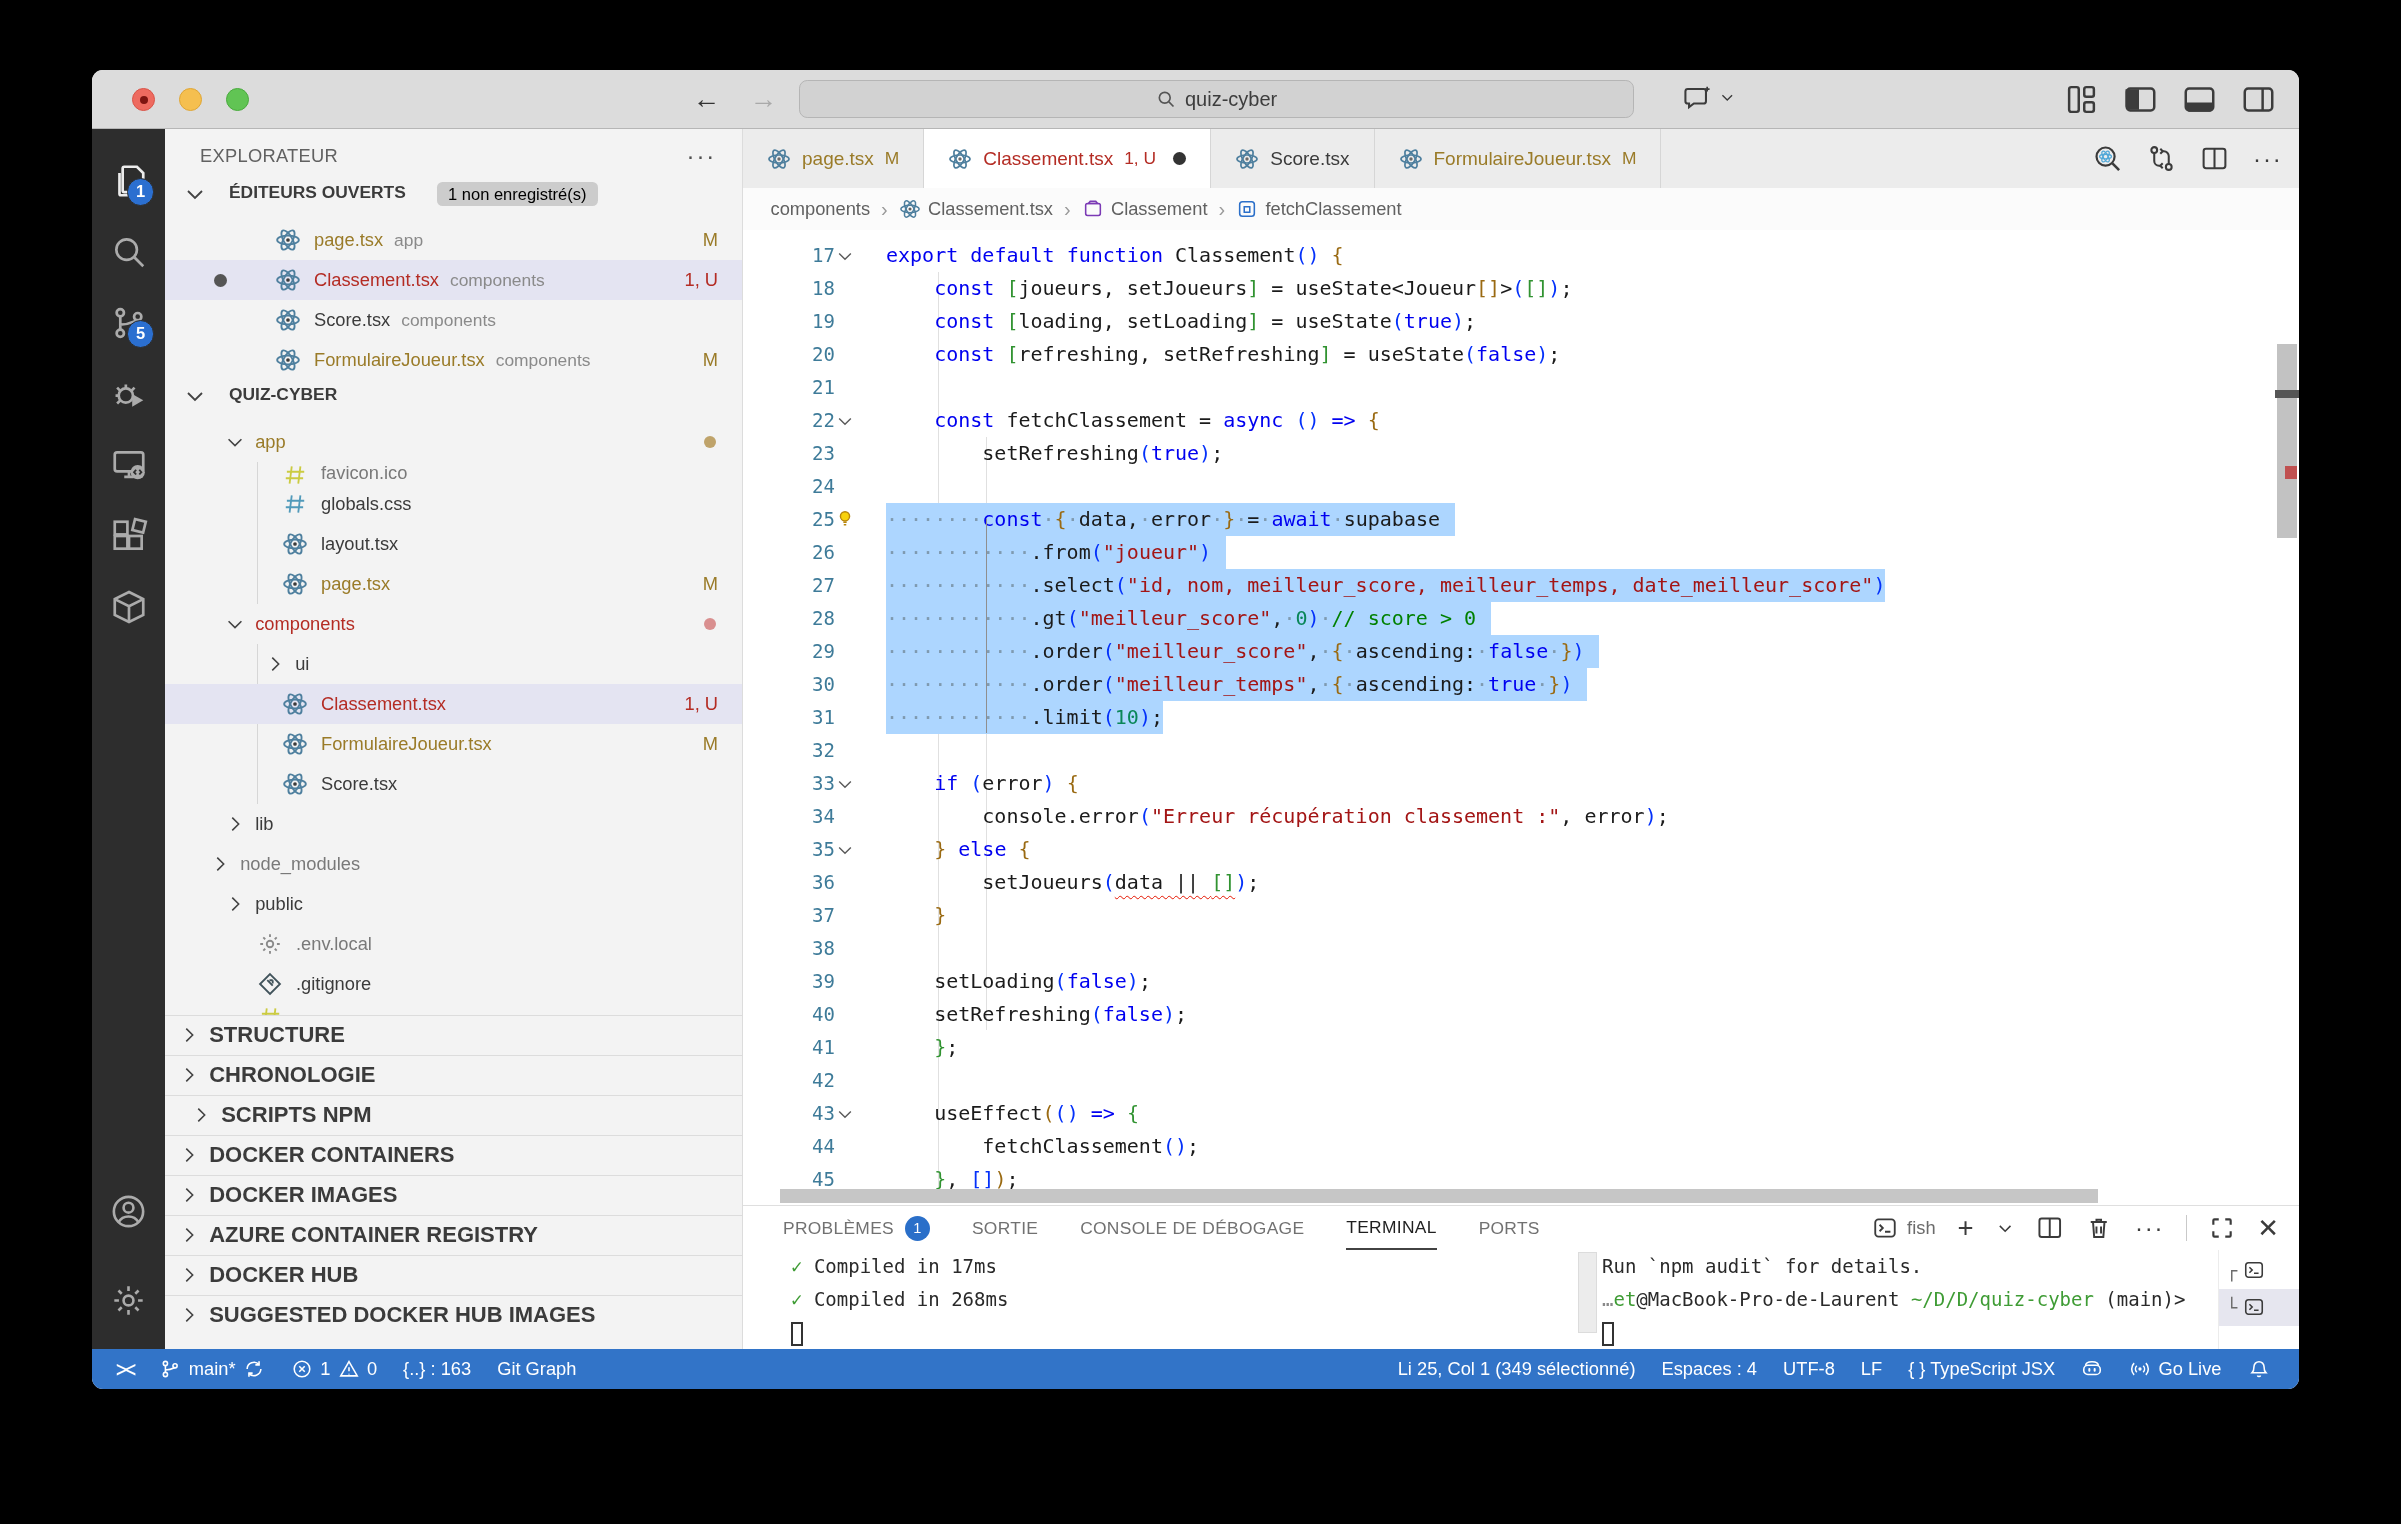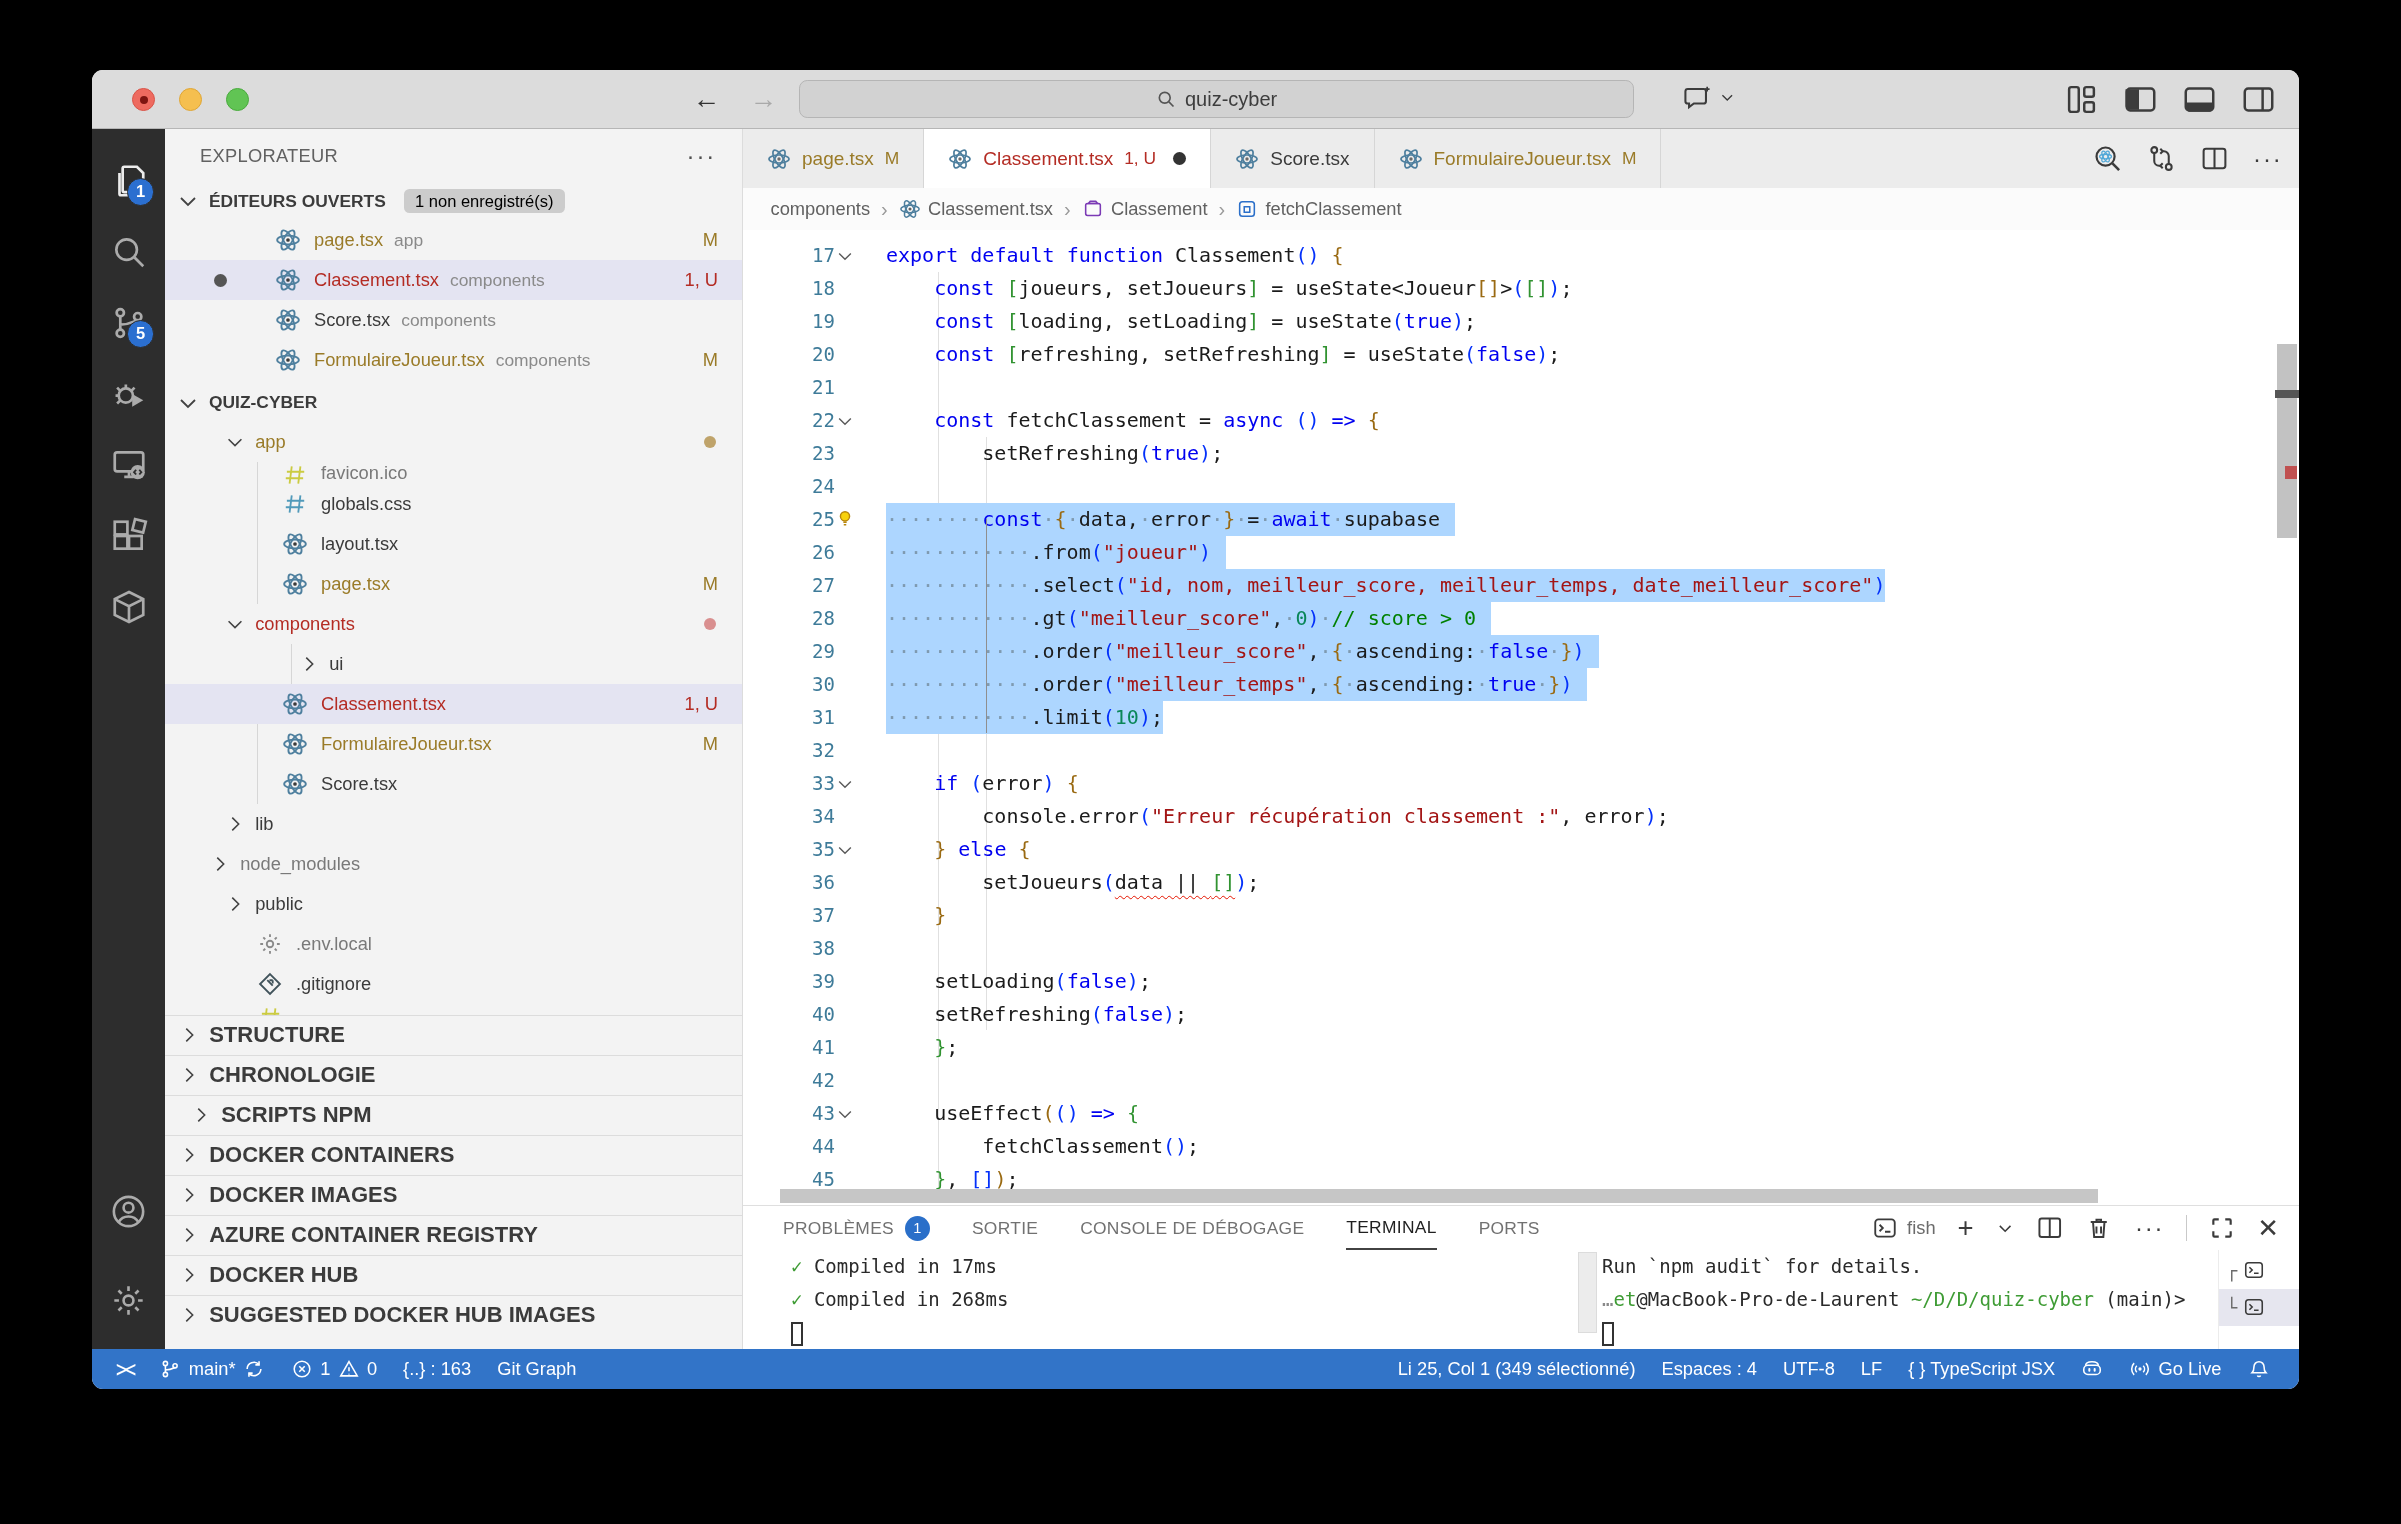--- a/index.html
+++ b/index.html
@@ -32,21 +32,21 @@
   .act-item{width:59px;height:71px;display:flex;align-items:center;justify-content:center;position:relative;color:#ababab;}
   .act-item.active{color:#ececec;}
   .act-badge{position:absolute;right:3.7px;bottom:11px;min-width:27.5px;height:27.5px;border-radius:13.7px;background:#2b6fd0;
     color:#fff;font-size:16.5px;display:flex;align-items:center;justify-content:center;font-weight:bold;border:1.8px solid #2d2d2d;}
   #act-bottom{position:absolute;bottom:13px;display:flex;flex-direction:column;gap:18.3px;align-items:center;}
   
   #sidebar{width:578px;flex:0 0 578px;background:#f3f3f3;border-right:0.9px solid #dcdcdc;overflow:hidden;
     font-size:18.3px;color:#3b3b3b;display:flex;flex-direction:column;}
   #sb-header{height:53px;display:flex;align-items:center;justify-content:space-between;padding:0 26px 0 35px;
     color:#616161;font-size:18.3px;flex:0 0 53px;letter-spacing:0.3px;}
-  .sb-sec-head{height:38px;display:flex;align-items:center;gap:9px;font-weight:bold;font-size:17.4px;padding-left:11px;}
+  .sb-sec-head{height:38px;display:flex;align-items:flex-start;gap:22px;font-weight:bold;font-size:17.4px;padding-left:18px;}
   .chev{width:24px;height:24px;color:#424242;flex:0 0 24px;}
   .badge-pill{background:#ccc;border-radius:5.5px;padding:2.7px 11px;font-weight:normal;font-size:16.5px;color:#000000;margin-left:9.2px;}
   .row{height:40px;display:flex;align-items:center;position:relative;flex:0 0 40px;}
   .row.sel{background:#e4e4f2;}
   .row .ficon{width:26px;height:26px;margin-right:13px;flex:0 0 26px;}
   .row .lbl{white-space:nowrap;}
   .row .detail{color:#8a8a8a;margin-left:11px;font-size:17.4px;}
   .row .stat{position:absolute;right:24px;font-size:18.3px;}
   .gold{color:#9a7b28;} .red{color:#b42c24;} .dim{color:#797979;} .norm{color:#3b3b3b;}
   .unsaved-dot{position:absolute;left:49px;width:13px;height:13px;border-radius:50%;background:#555;}
@@ -346,21 +346,21 @@
             <span class="lbl gold">page.tsx</span>
             <span class="stat gold">M</span>
           </div>
           <div class="row" style="padding-left: 59px;">
             <svg viewBox="0 0 24 24" width="22" height="22" stroke="#424242" stroke-width="1.7" fill="none" style="margin-right: 9.2px;">
               <path d="M5 9l7 7 7-7" fill="none"></path>
             </svg>
             <span class="lbl red">components</span>
             <span class="dec-dot red"></span>
           </div>
-          <div class="row treeguide" style="padding-left: 99px; margin-left: 34px;">
+          <div class="row treeguide" style="padding-left: 99px;">
             <svg viewBox="0 0 24 24" width="22" height="22" stroke="#424242" stroke-width="1.7" fill="none" style="margin-right: 9.2px;">
               <path d="M9 5l7 7-7 7" fill="none"></path>
             </svg>
             <span class="lbl norm">ui</span>
           </div>
           <div class="row sel treeguide" style="padding-left: 117px;">
             <svg viewBox="0 0 24 24" width="24" height="24" stroke="#4e7f9e" stroke-width="1.7" fill="none" class="ficon">
               <ellipse cx="12" cy="12" rx="10" ry="4" fill="none"></ellipse>
               <ellipse cx="12" cy="12" rx="10" ry="4" transform="rotate(60 12 12)" fill="none"></ellipse>
               <ellipse cx="12" cy="12" rx="10" ry="4" transform="rotate(120 12 12)" fill="none"></ellipse>

